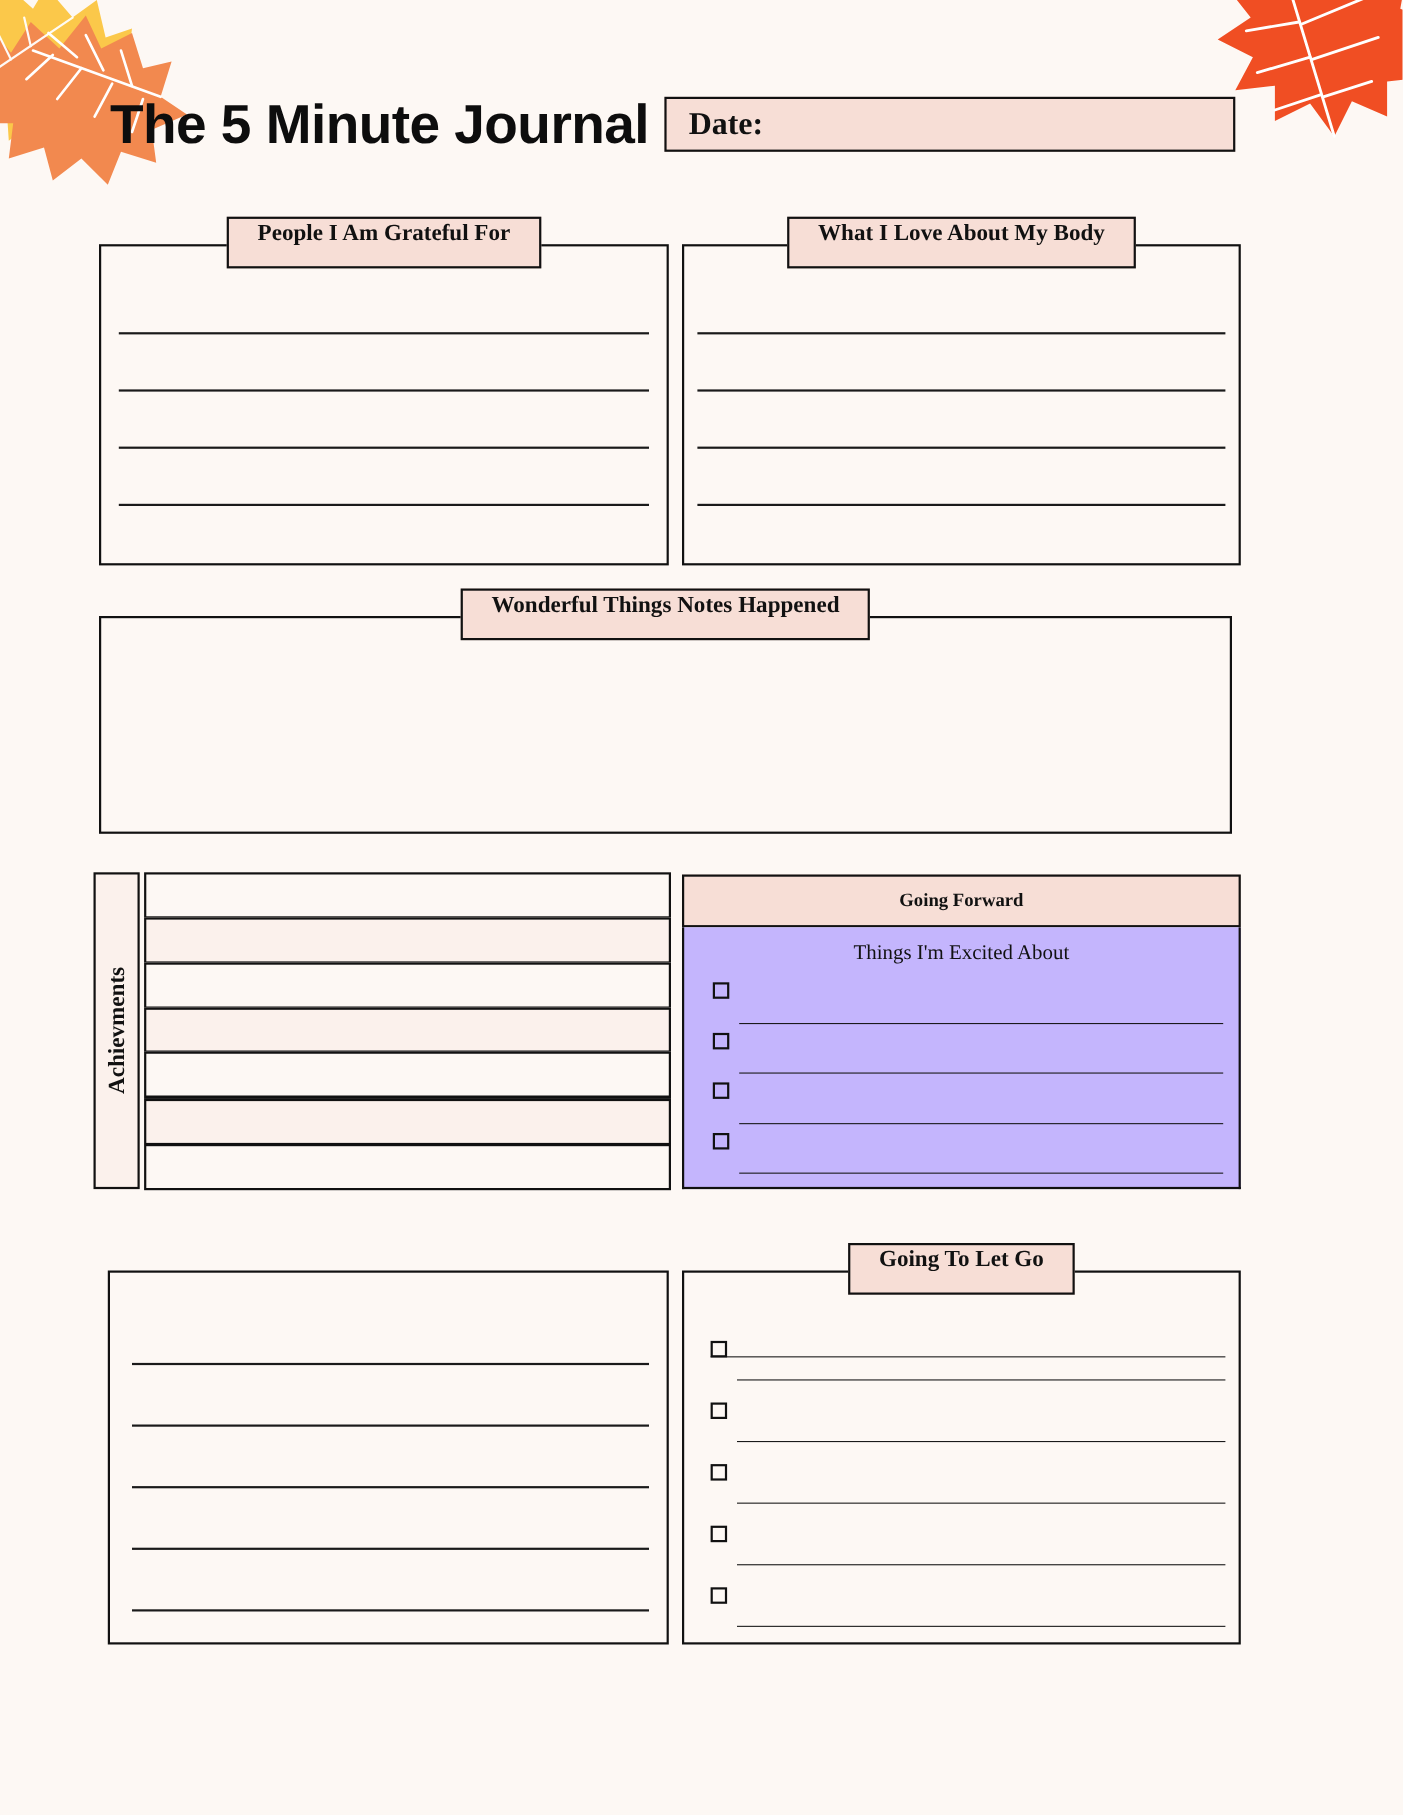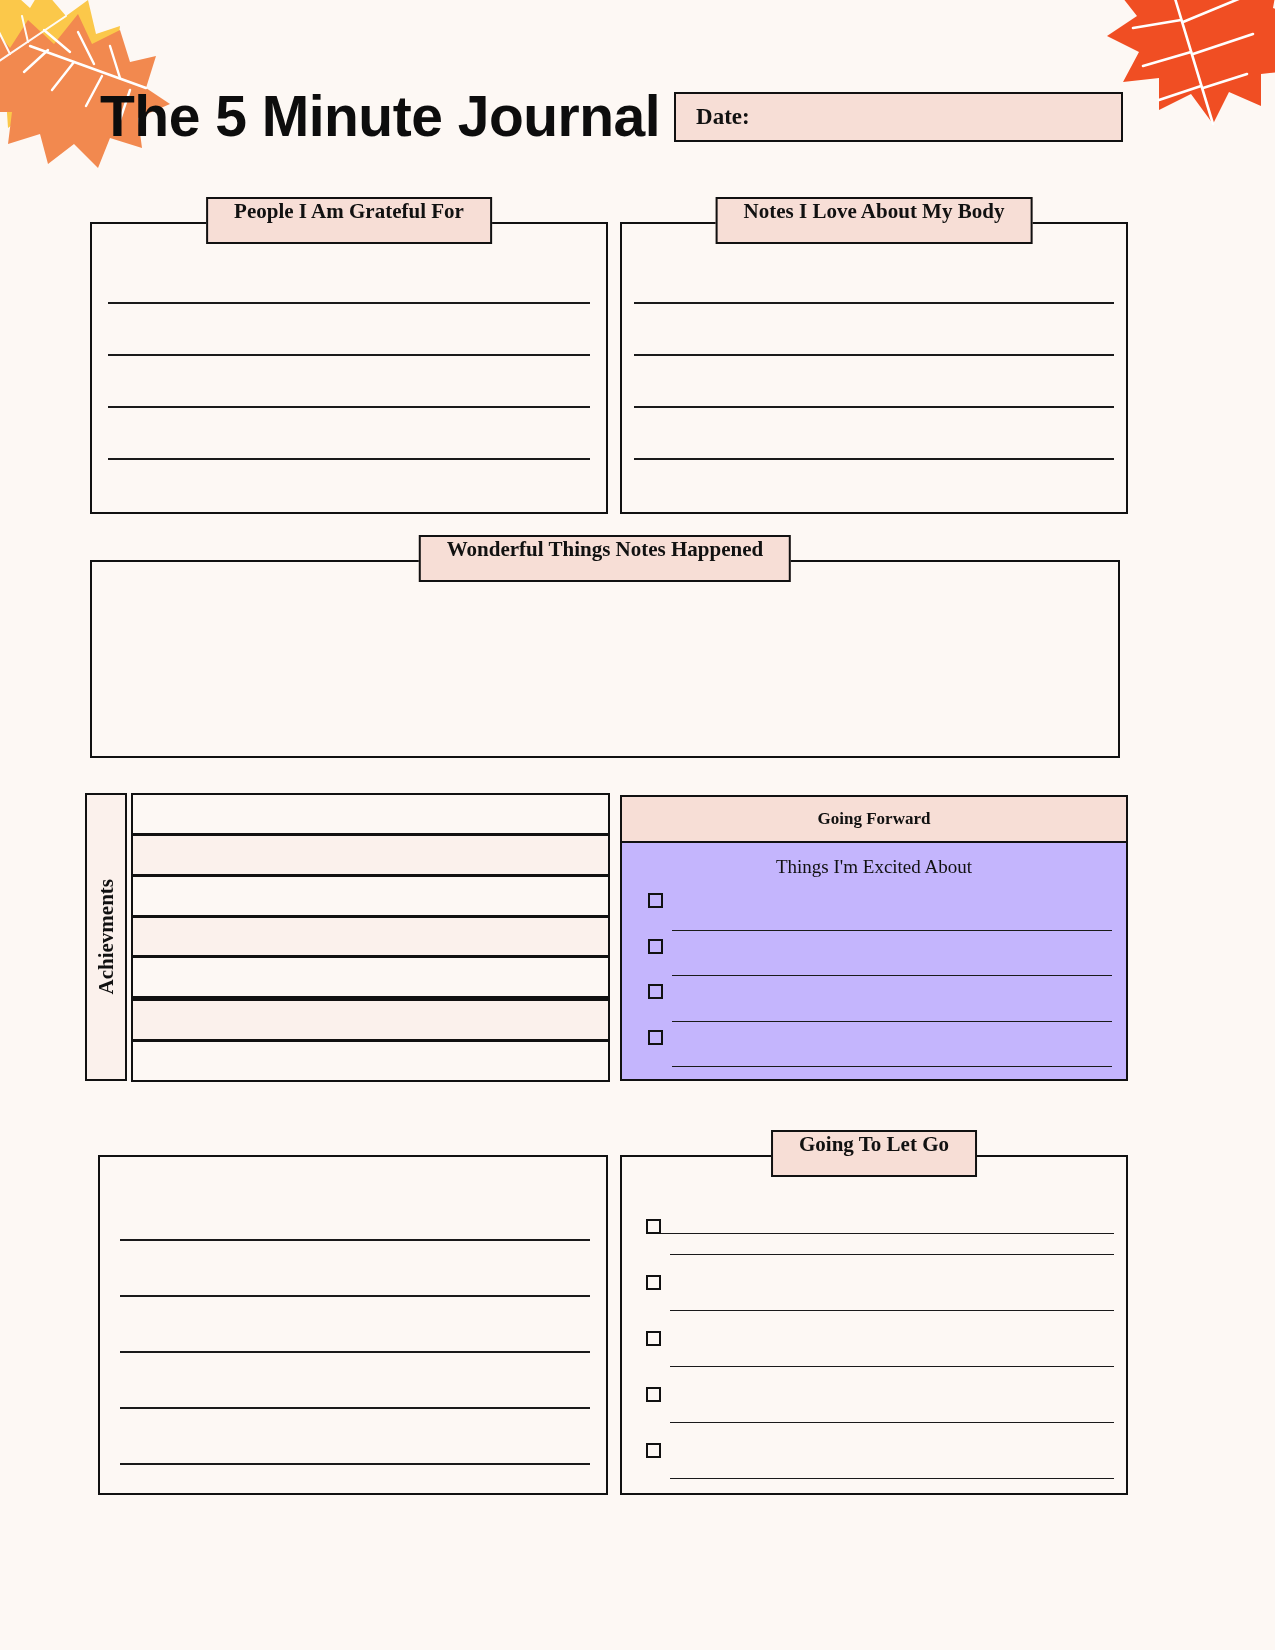--- a/index.html
+++ b/index.html
@@ -36,41 +36,41 @@
     position: absolute;
     top: 88px;
     left: 100px;
     right: 152px;
     display: flex;
     align-items: center;
   }
   .journal-title {
     font-family: "Liberation Sans", sans-serif;
     font-weight: bold;
-    font-size: 57px;
+    font-size: 50px;
     line-height: 1;
     color: #0d0d0d;
     letter-spacing: -0.5px;
     white-space: nowrap;
   }
   .date-box {
     flex: 1;
     margin-left: 14px;
     background: #f7ded6;
     border: 2.5px solid #111;
     height: 50px;
     display: flex;
     align-items: center;
     padding-left: 20px;
     box-sizing: border-box;
   }
   .date-label {
     font-family: "Liberation Serif", serif;
     font-weight: bold;
-    font-size: 23px;
+    font-size: 29px;
     color: #111;
   }
 
   
   .panel {
     position: absolute;
     box-sizing: border-box;
   }
   .panel-body {
     position: absolute;
@@ -331,21 +331,21 @@
       <div class="rule" style="margin-top:20px;"></div>
       <div class="rule" style="margin-top:50px;"></div>
       <div class="rule" style="margin-top:50px;"></div>
       <div class="rule" style="margin-top:50px;"></div>
     </div>
   </div>
 
   <div class="panel" id="panel-body">
     <div class="panel-body"></div>
     <div class="tab">
-      <span class="tab-text">Notes I Love About My Body</span>
+      <span class="tab-text">What I Love About My Body</span>
     </div>
     <div class="rules" style="left:14px; right:14px; top:60px;">
       <div class="rule" style="margin-top:20px;"></div>
       <div class="rule" style="margin-top:50px;"></div>
       <div class="rule" style="margin-top:50px;"></div>
       <div class="rule" style="margin-top:50px;"></div>
     </div>
   </div>
 
   <div class="panel" id="panel-wonderful">

